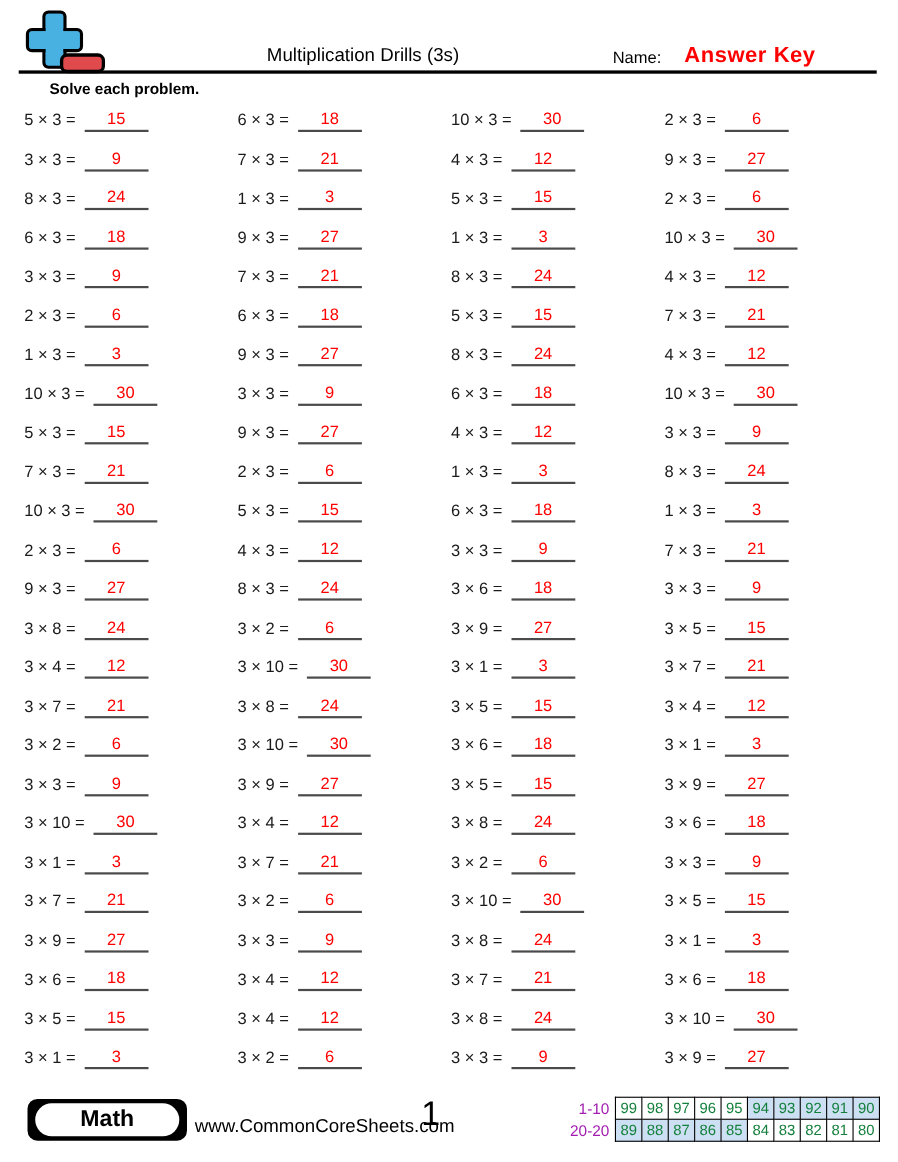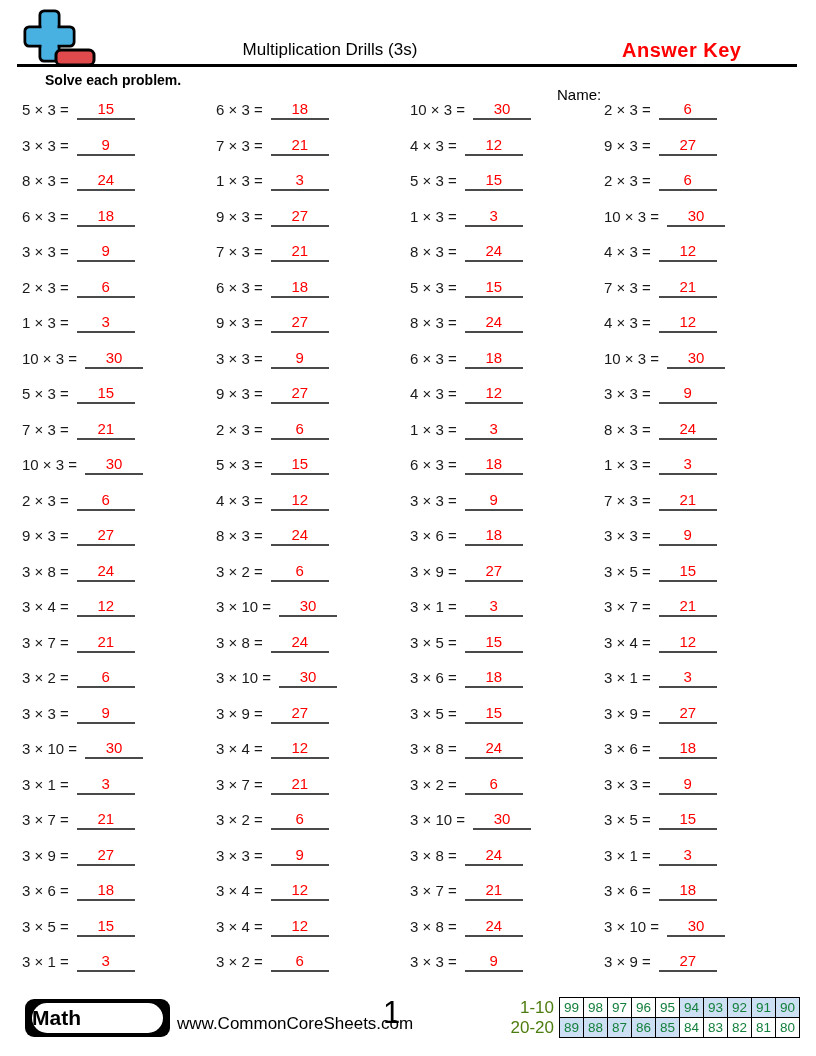--- a/index.html
+++ b/index.html
@@ -7,21 +7,21 @@
   .page {
     position:relative; width:816px; height:1056px; background:#fff;
     font-family:"Liberation Sans", sans-serif; overflow:hidden;padding-left:26px;
   }
   
   .logo { position:absolute; left:20px; top:8px; }
   .page-title {
     position:absolute; left:0; top:40px; width:660px; text-align:center;
     font-size:17px; font-weight:500; color:#000;
   }
-  .name-label { position:absolute; left:557px; top:44px; font-size:15px; color:#000;margin-top:42px; }
+  .name-label { position:absolute; left:557px; top:44px; font-size:15px; color:#000; }
   .answer-key {
     position:absolute; left:622px; top:39px; font-size:20px; font-weight:700;
     color:var(--accent-red,#fe0000); letter-spacing:.5px;
   }
   .header-rule { position:absolute; left:17px; top:64px; width:780px; height:3px; background:#000; }
   .instruction { position:absolute; left:21px; top:72px; font-size:14px; font-weight:700; color:#000;margin-left:24px; }
 
   
   .problems {
     position:absolute; left:22px; top:92px;
@@ -37,28 +37,28 @@
   .ans { font-size:15px; color:var(--accent-red,#fe0000); }
 
   
   .footer-badge {
     position:absolute; left:25px; top:999px; width:145px; height:38px;
     background:#000; border-radius:9px;
   }
   .footer-badge .pill {
     position:absolute; left:7px; right:7px; top:4px; bottom:4px;
     background:#fff; border-radius:999px;
-    display:flex; align-items:center; justify-content:flex-start;
+    display:flex; align-items:center; justify-content:center;
   }
   .footer-badge .pill span { font-size:21px; font-weight:700; color:#000; }
   .website { position:absolute; left:177px; top:1014px; font-size:17px; color:#000; }
   .page-number { position:absolute; left:383px; top:995px; font-size:31px; font-weight:400; color:#000; }
   .score-table { position:absolute; right:16px; top:997px; border-collapse:collapse; }
   .score-table td.lbl {
-    border:none; text-align:right; padding-right:5px; font-size:17px; color:#4d7c0f;
+    border:none; text-align:right; padding-right:5px; font-size:14px; color:#a21caf;
     min-width:44px;
   }
   .score-table td.cell {
     width:24px; height:20px; border:1.5px solid #000; text-align:center;
     font-size:13.5px; color:#15803d; background:#fff;
   }
   .score-table td.cell.shaded { background:var(--shade-blue,#cddff2);text-align:center; }
 </style>
 </head>
 <body>

